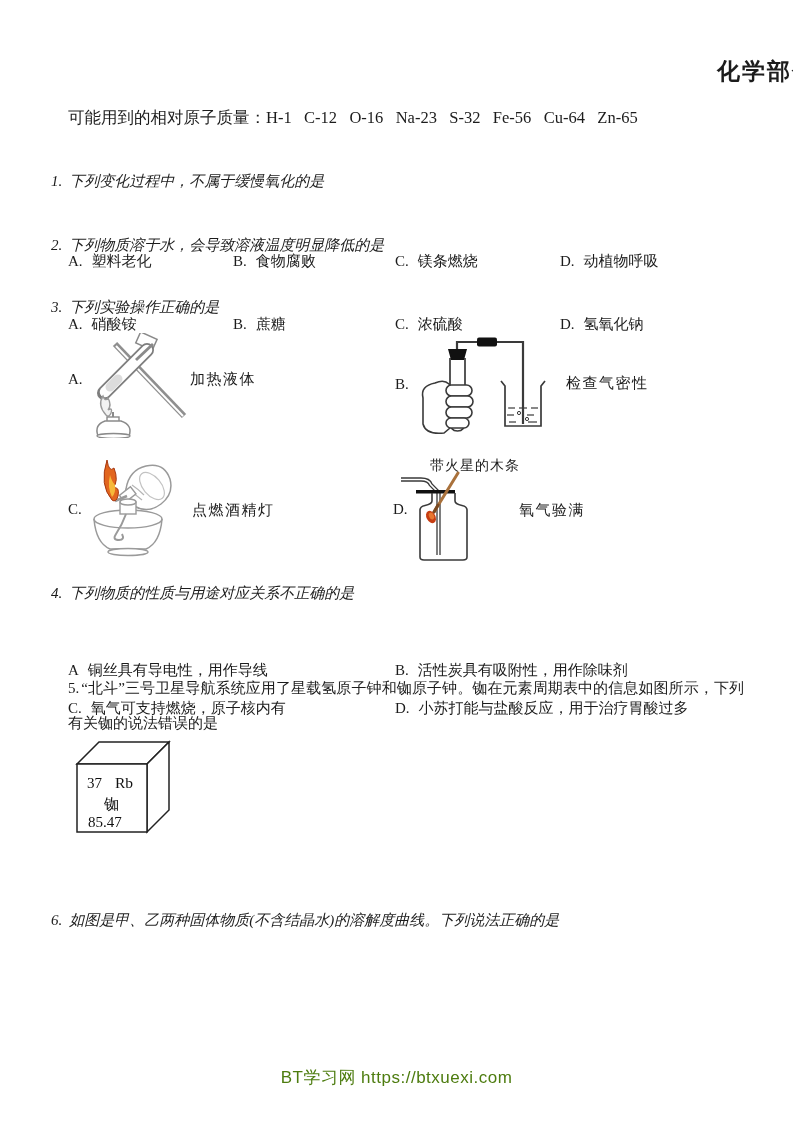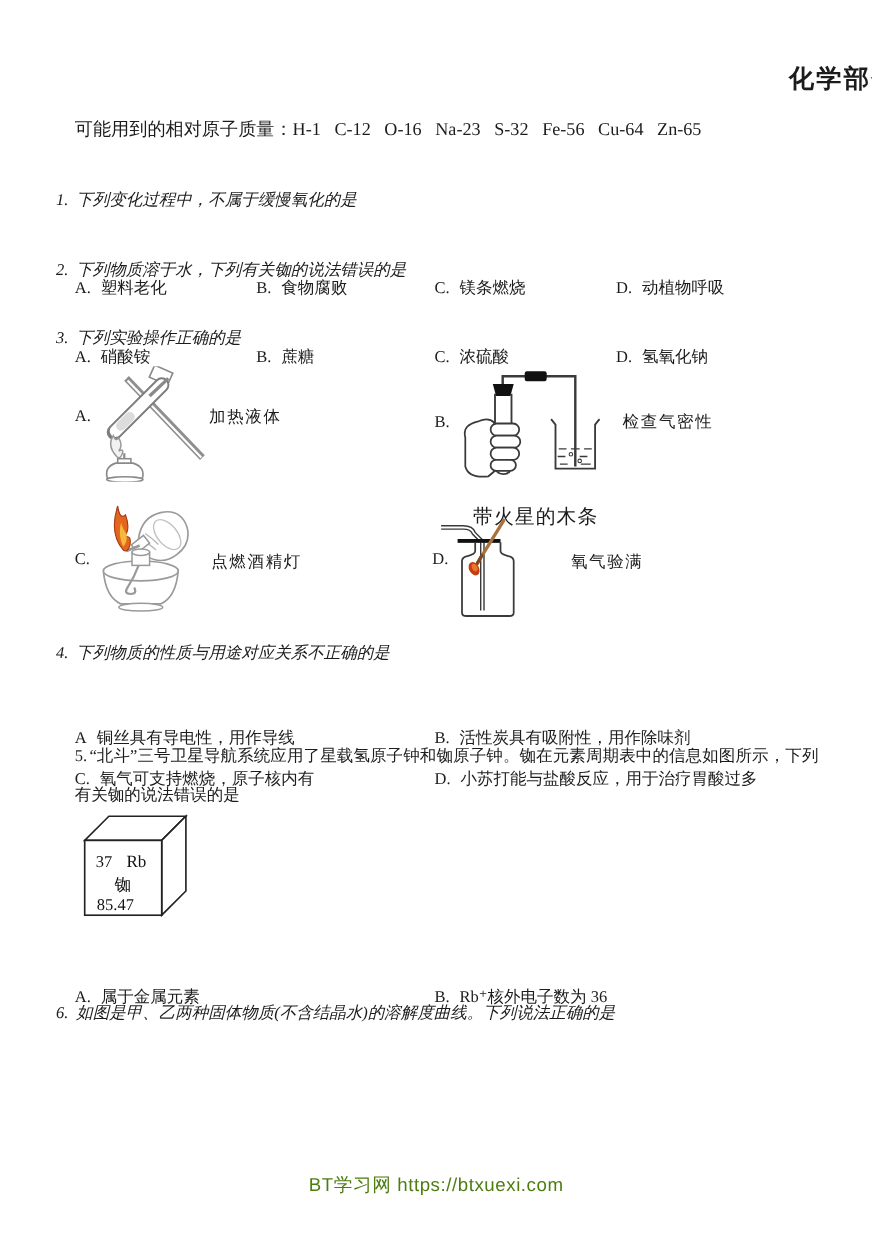--- a/index.html
+++ b/index.html
@@ -13,21 +13,21 @@
   .qnum{margin-right:7px;}
   .q5wrap{left:68px;width:676px;font-size:15px;line-height:35px;text-align:justify;}
   .optrow{left:0;width:100%;height:22px;}
   .opt{position:absolute;top:0;font-size:15px;white-space:nowrap;margin-top:48px;}
   .olabel{font-style:normal;margin-right:9px;}
   .otext{font-style:normal;}
   .col1{left:68px}.col2{left:233px}.col3{left:395px}.col4{left:560px}
   .colA{left:68px}.colB{left:395px}
   .figletter{font-size:15px;}
   .figcaption{font-size:15px;letter-spacing:1.5px;}
-  .annotation{font-size:18px;letter-spacing:1px;}
+  .annotation{font-size:14px;letter-spacing:1px;}
   .watermark{left:0;width:100%;text-align:center;
              font-family:"Liberation Sans","DejaVu Sans",sans-serif;font-size:17px;color:#4d7c0f;letter-spacing:.5px;}
   svg{display:block;}
   .cubetext{font-family:"Liberation Serif","DejaVu Serif",serif;fill:#111;}
 </style>
 </head>
 <body>
 
 <div class="page">
 
@@ -38,21 +38,21 @@
     <span class="qnum">1.</span><span>下列变化过程中，不属于缓慢氧化的是</span>
   </div>
   <div class="abs optrow" style="top:204px">
     <span class="opt col1"><i class="olabel">A.</i><i class="otext">塑料老化</i></span>
     <span class="opt col2"><i class="olabel">B.</i><i class="otext">食物腐败</i></span>
     <span class="opt col3"><i class="olabel">C.</i><i class="otext">镁条燃烧</i></span>
     <span class="opt col4"><i class="olabel">D.</i><i class="otext">动植物呼吸</i></span>
   </div>
 
   <div class="abs stem" style="top:236px">
-    <span class="qnum">2.</span><span>下列物质溶于水，下列有关铷的说法错误的是</span>
+    <span class="qnum">2.</span><span>下列物质溶于水，会导致溶液温度明显降低的是</span>
   </div>
   <div class="abs optrow" style="top:267px">
     <span class="opt col1"><i class="olabel">A.</i><i class="otext">硝酸铵</i></span>
     <span class="opt col2"><i class="olabel">B.</i><i class="otext">蔗糖</i></span>
     <span class="opt col3"><i class="olabel">C.</i><i class="otext">浓硫酸</i></span>
     <span class="opt col4"><i class="olabel">D.</i><i class="otext">氢氧化钠</i></span>
   </div>
 
   <div class="abs stem" style="top:298px">
     <span class="qnum">3.</span><span>下列实验操作正确的是</span>
@@ -176,24 +176,20 @@
   <svg class="abs" style="left:74px;top:739px" width="102" height="98" viewBox="0 0 102 98">
     <polygon points="3,25 73,25 95,3 25,3" fill="#fff" stroke="#222" stroke-width="1.5"></polygon>
     <polygon points="73,25 95,3 95,71 73,93" fill="#fff" stroke="#222" stroke-width="1.5"></polygon>
     <rect x="3" y="25" width="70" height="68" fill="#fff" stroke="#222" stroke-width="1.5"></rect>
     <text class="cubetext" x="13" y="49" font-size="15">37</text>
     <text class="cubetext" x="41" y="49" font-size="15.5">Rb</text>
     <text class="cubetext" x="30" y="70" font-size="15">铷</text>
     <text class="cubetext" x="14" y="88" font-size="15">85.47</text>
   </svg>
 
-  <div class="abs optrow" style="top:849px">
-    <span class="opt colA"><i class="olabel">A.</i><i class="otext">属于金属元素</i></span>
-    <span class="opt colB"><i class="olabel">B.</i><i class="otext">Rb⁺核外电子数为 36</i></span>
-  </div>
 
   <div class="abs stem" style="top:911px">
     <span class="qnum">6.</span><span>如图是甲、乙两种固体物质(不含结晶水)的溶解度曲线。下列说法正确的是</span>
   </div>
 
   <div class="abs watermark" style="top:1066px">BT学习网 https://btxuexi.com</div>
 
 </div>
 
 </body></html>

